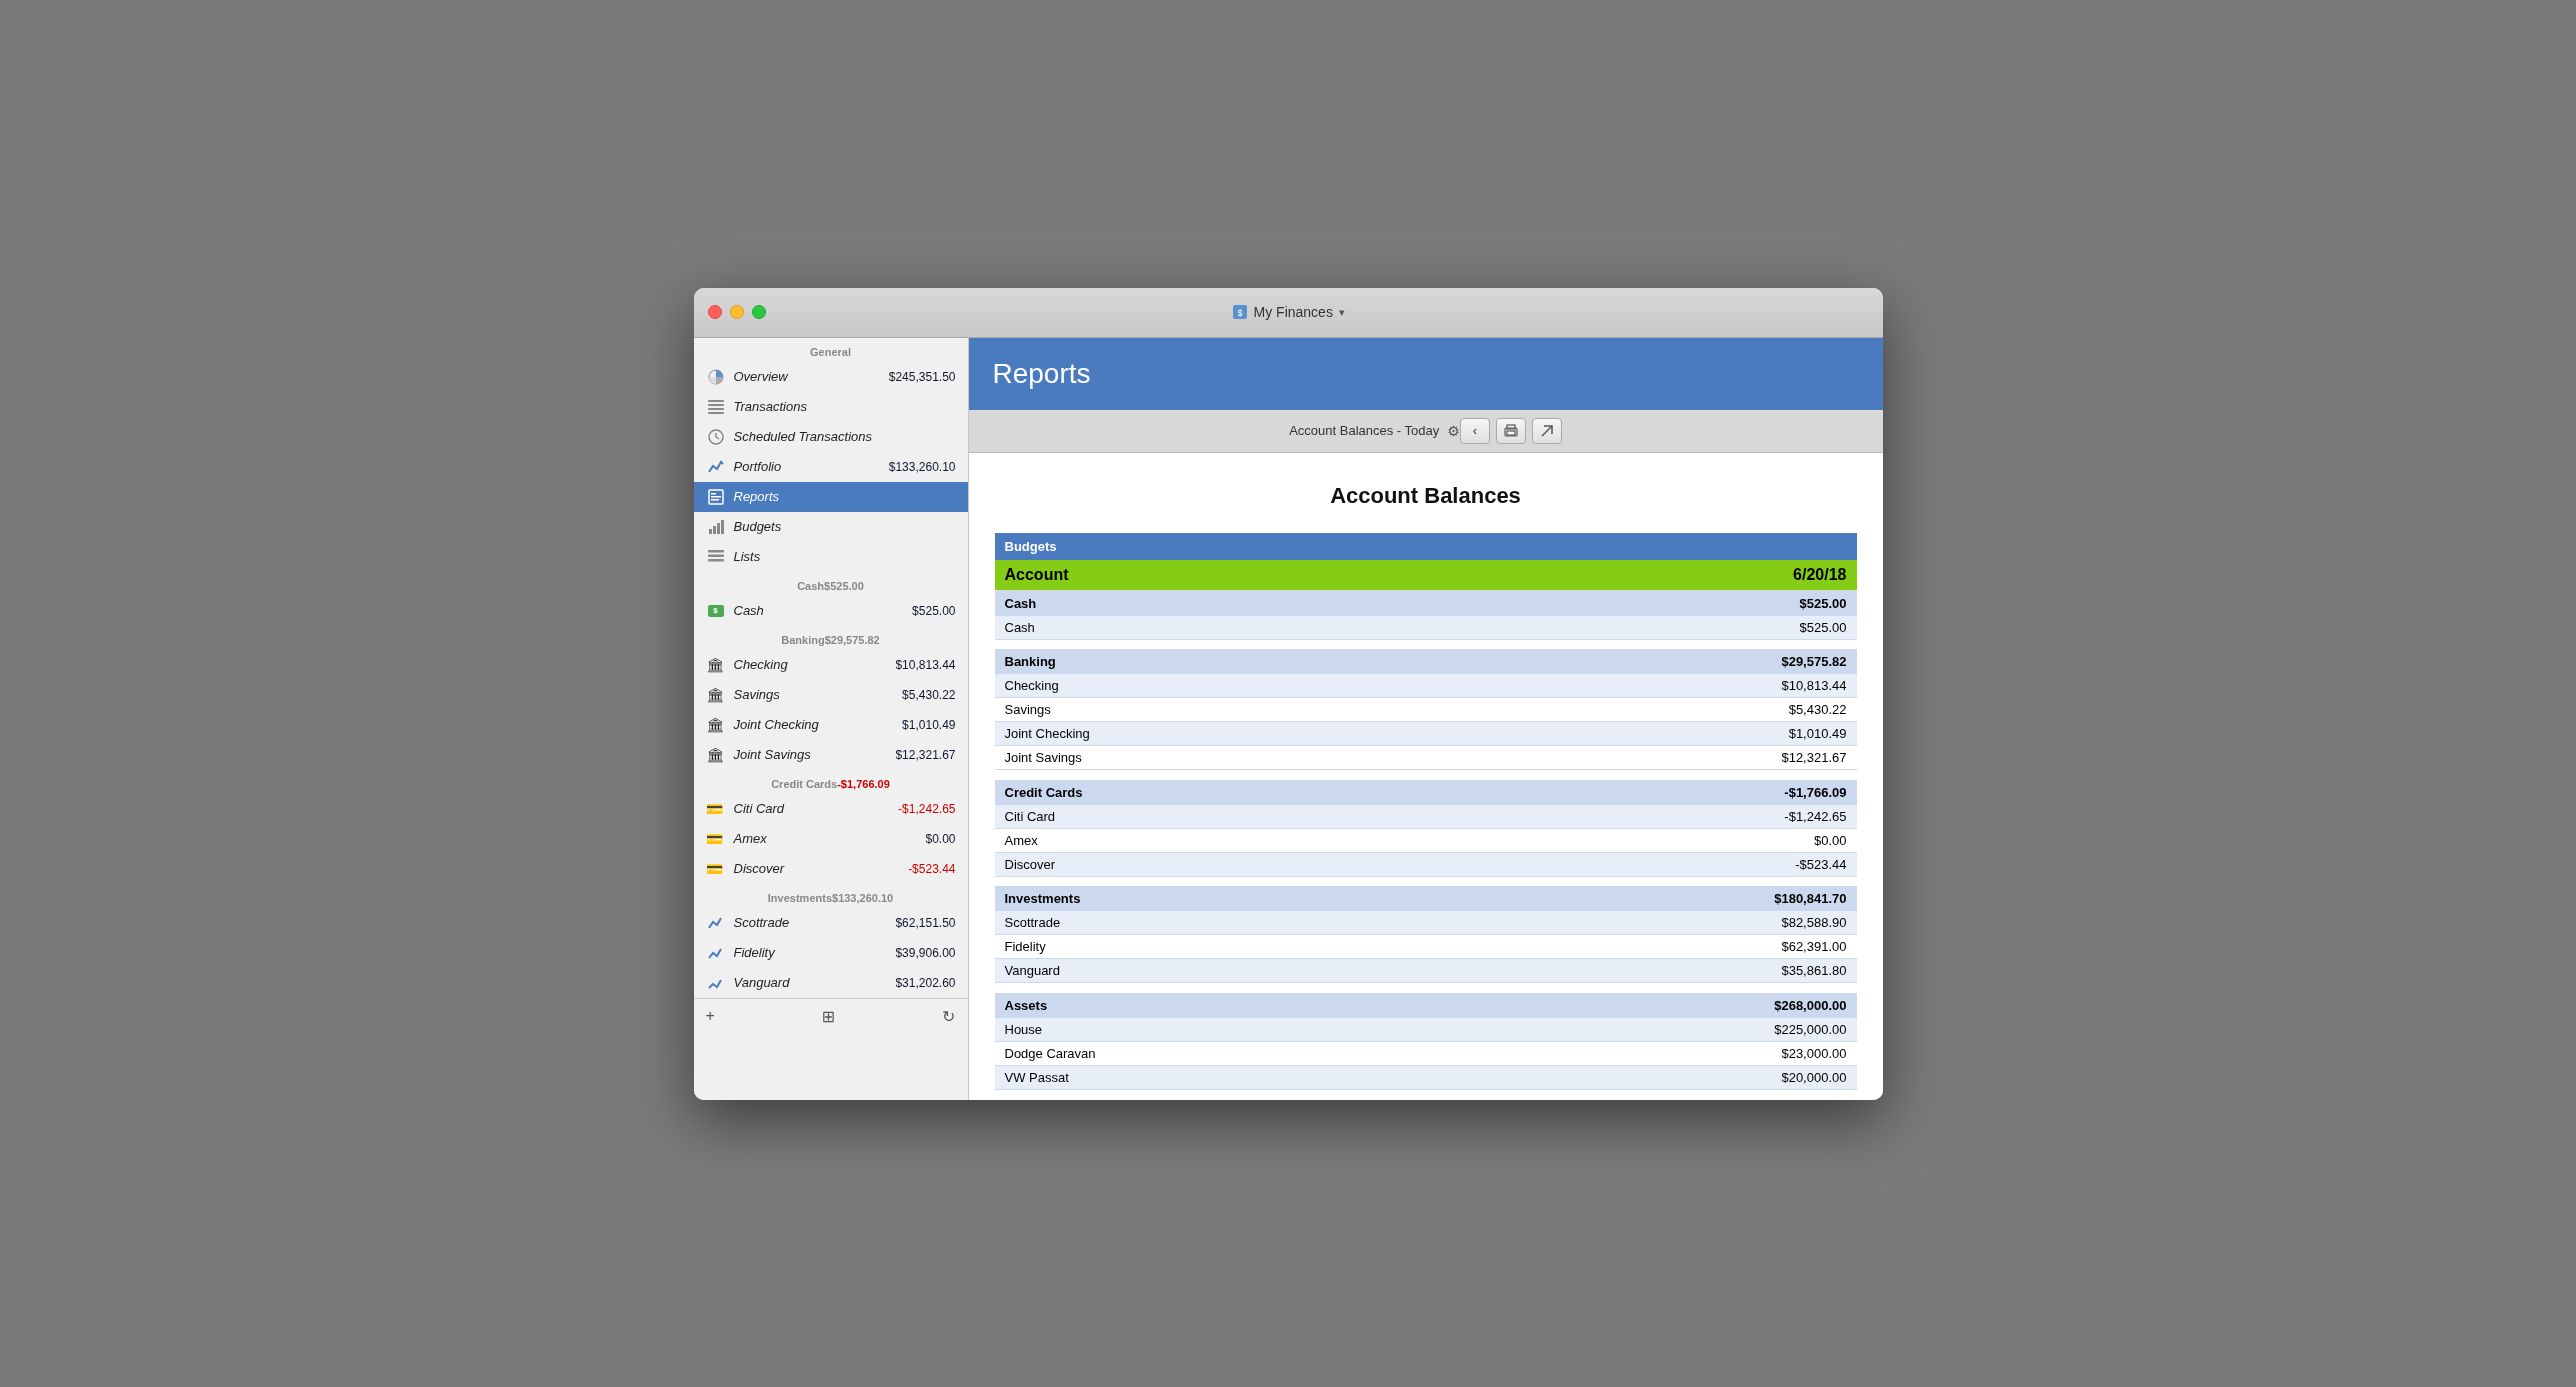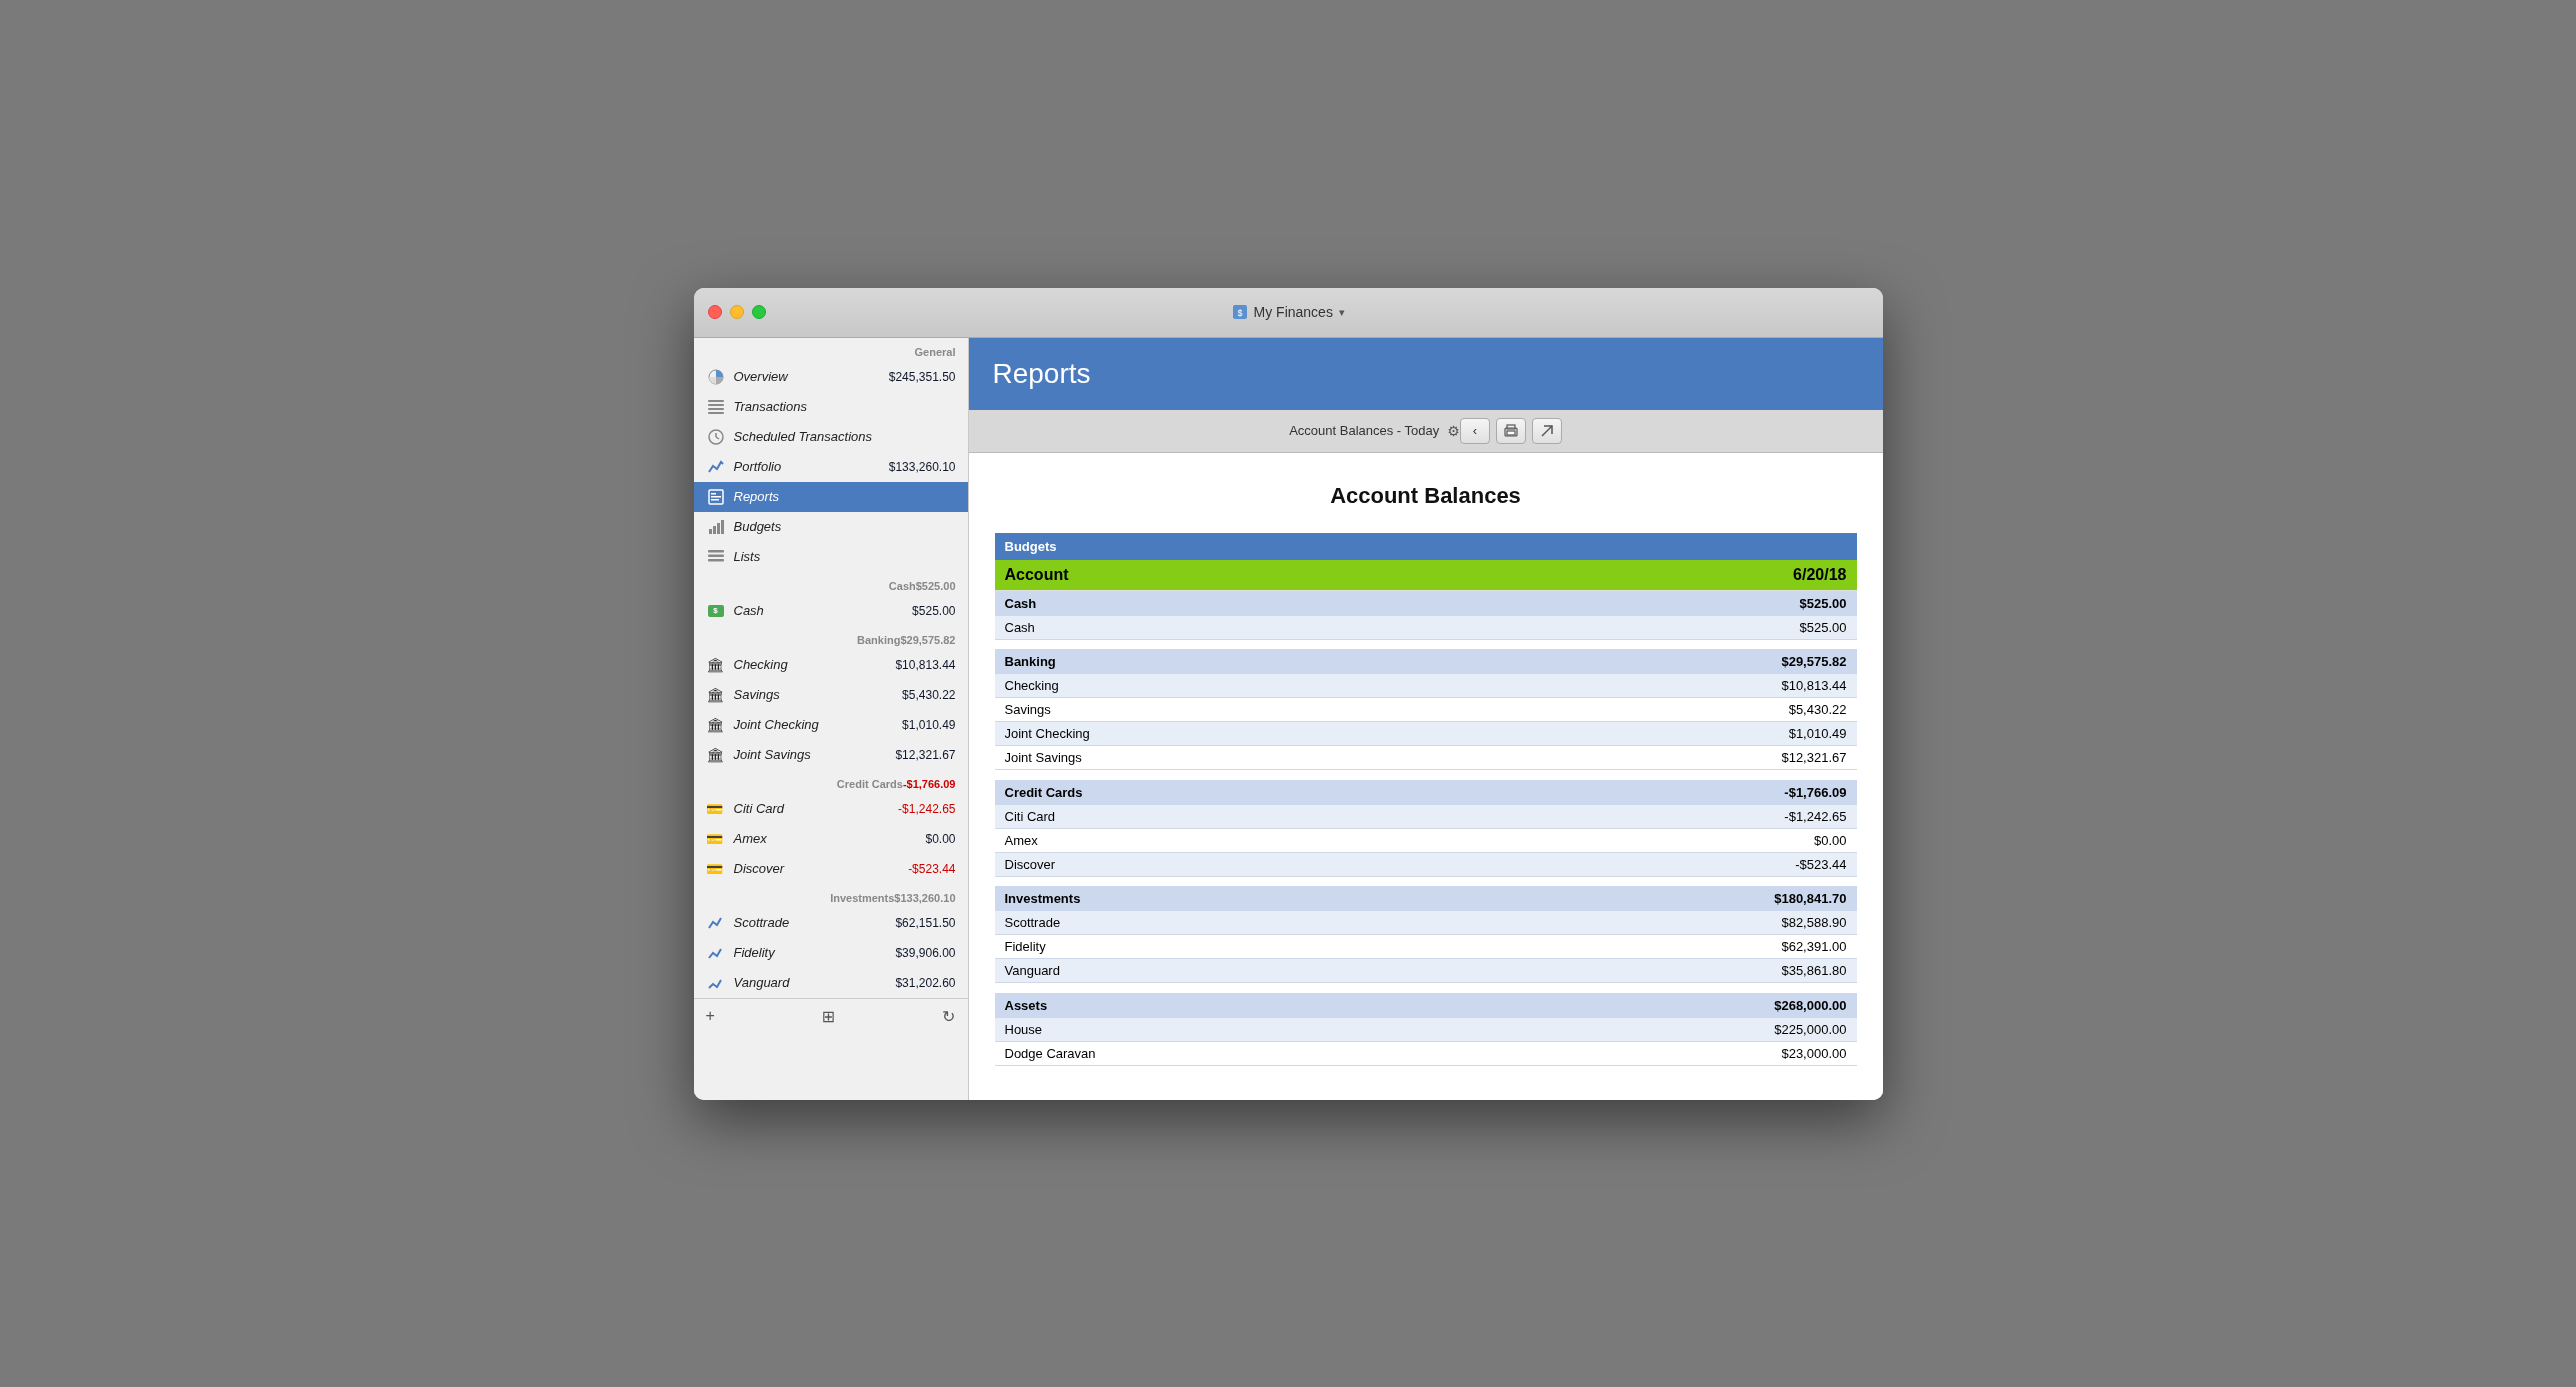--- a/index.html
+++ b/index.html
@@ -85,21 +85,21 @@
       overflow-y: auto;
       flex-shrink: 0;
     }
 
     .sidebar-section-header {
       padding: 8px 12px 4px 12px;
       font-size: 11px;
       font-weight: 600;
       color: #888;
       display: flex;
-      justify-content: flex-end;
+      justify-content: center;
     }
 
     .sidebar-item {
       display: flex;
       align-items: center;
       padding: 5px 12px;
       cursor: pointer;
       font-size: 13px;
       color: #222;
     }
@@ -645,20 +645,24 @@
               <td class="text-right">$268,000.00</td>
             </tr>
             <tr class="data-row">
               <td>House</td>
               <td class="text-right">$225,000.00</td>
             </tr>
             <tr class="data-row alt">
               <td>Dodge Caravan</td>
               <td class="text-right">$23,000.00</td>
             </tr>
+            <tr class="data-row">
+              <td>VW Passat</td>
+              <td class="text-right">$20,000.00</td>
+            </tr>
           </tbody>
             </table>
         </div>
       </div>
     </div>
   </div>
 </div>
 
 
 </body></html>

